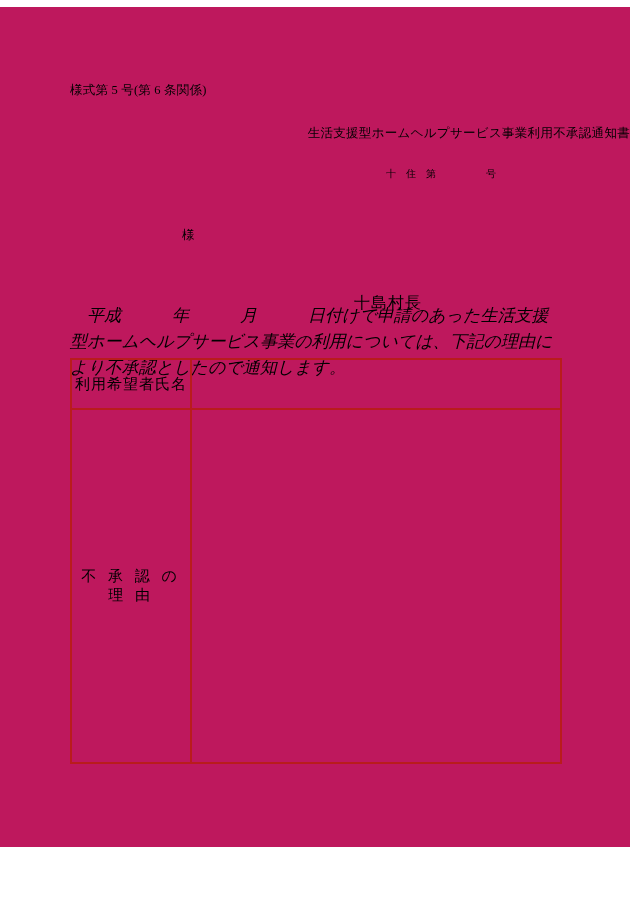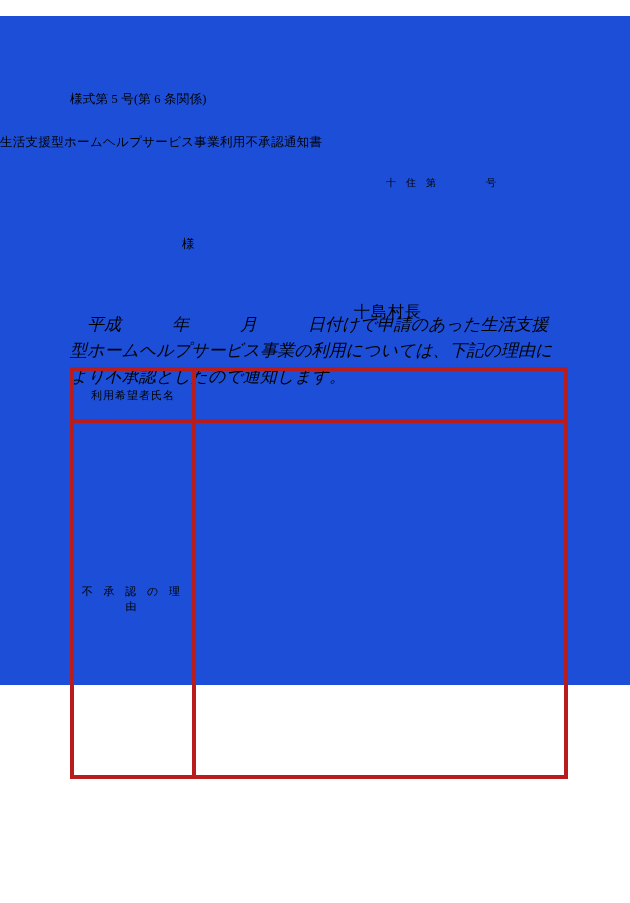--- a/index.html
+++ b/index.html
@@ -10,39 +10,39 @@
   body {
     width: 630px;
     height: 903px;
     font-family: "Liberation Serif", "DejaVu Serif", serif;
     color: #000000;
     position: relative;
     overflow: hidden;
   }
   .page {
     position: absolute;
-    top: 16px; left: 0;
+    top: 7px; left: 0;
     width: 630px;
-    height: 669px;
-    background: #1d4ed8;
+    height: 840px;
+    background: #be185d;
   }
   .form-no {
     position: absolute;
     left: 70px;
     top: 75px;
     font-size: 12.5px;
     letter-spacing: 0.2px;
     white-space: nowrap;
   }
   .doc-title {
     position: absolute;
     left: 0;
     top: 118px;
     width: 630px;
-    text-align: left;
+    text-align: right;
     font-size: 12.5px;
     letter-spacing: 0.3px;
   }
   .number-line {
     position: absolute;
     left: 386px;
     top: 160px;
     font-size: 10px;
     white-space: nowrap;
   }
@@ -79,23 +79,23 @@
 
   table.form-table {
     position: absolute;
     left: 70px;
     top: 351px;
     width: 486px;
     border-collapse: collapse;
     table-layout: fixed;
   }
   table.form-table td {
-    border: 4px solid #b91c1c;
+    border: 2px solid #b91c1c;
     vertical-align: middle;
-    font-size: 11px;
+    font-size: 15px;
     padding: 0;
   }
   td.label-cell {
     width: 118px;
     text-align: center;
     letter-spacing: 1px;
   }
   td.value-cell {
     width: 368px;
   }

